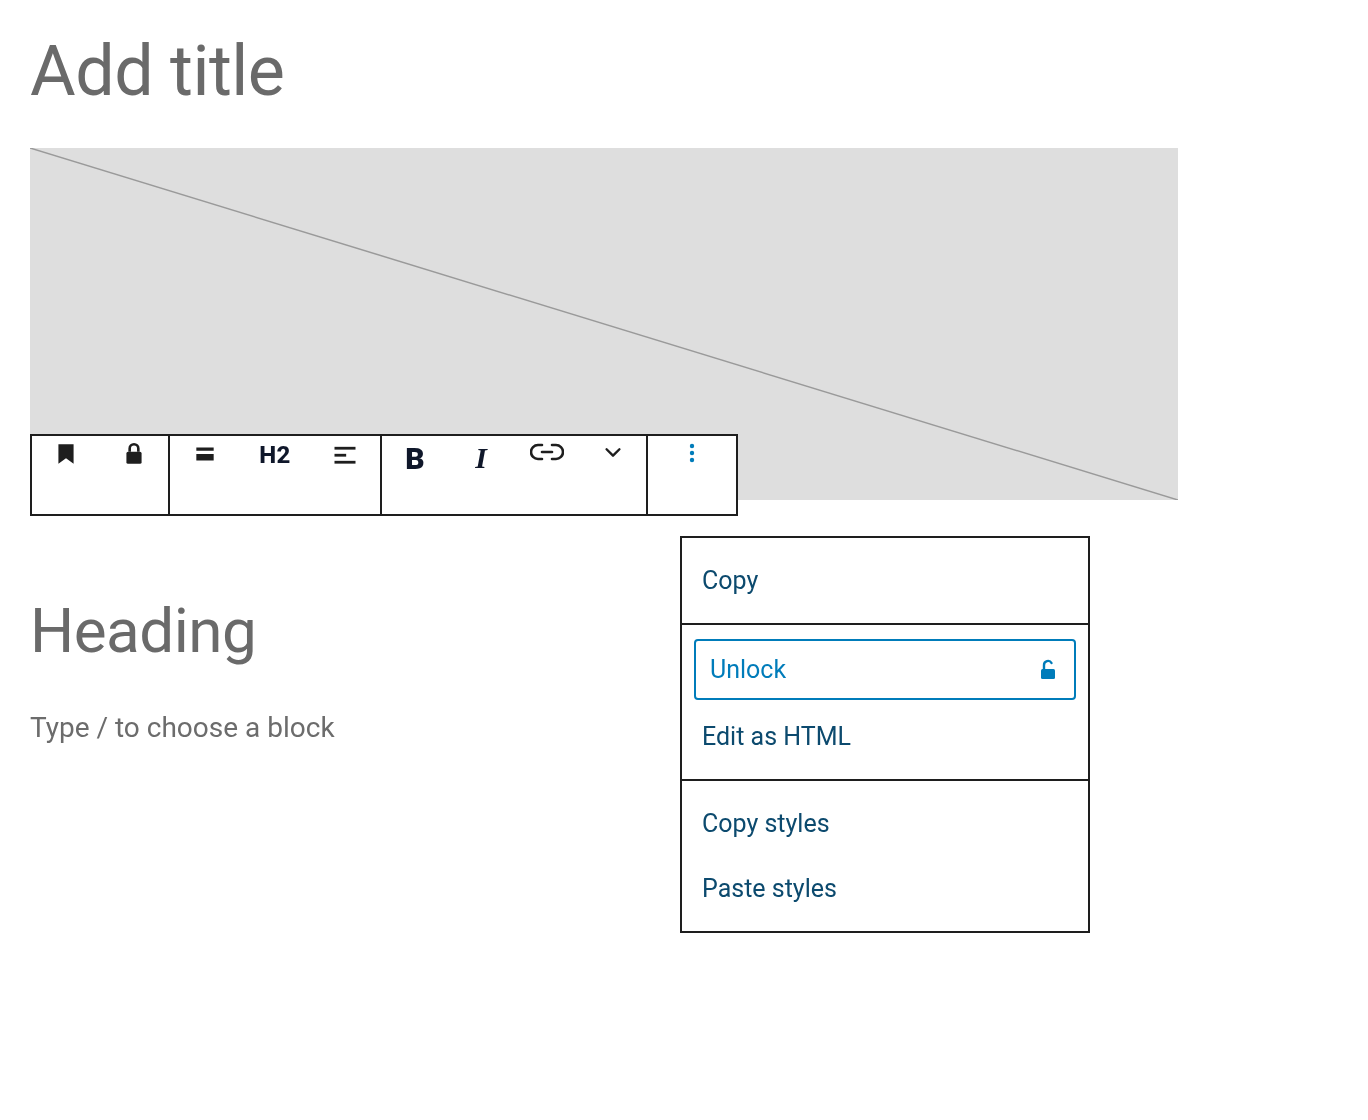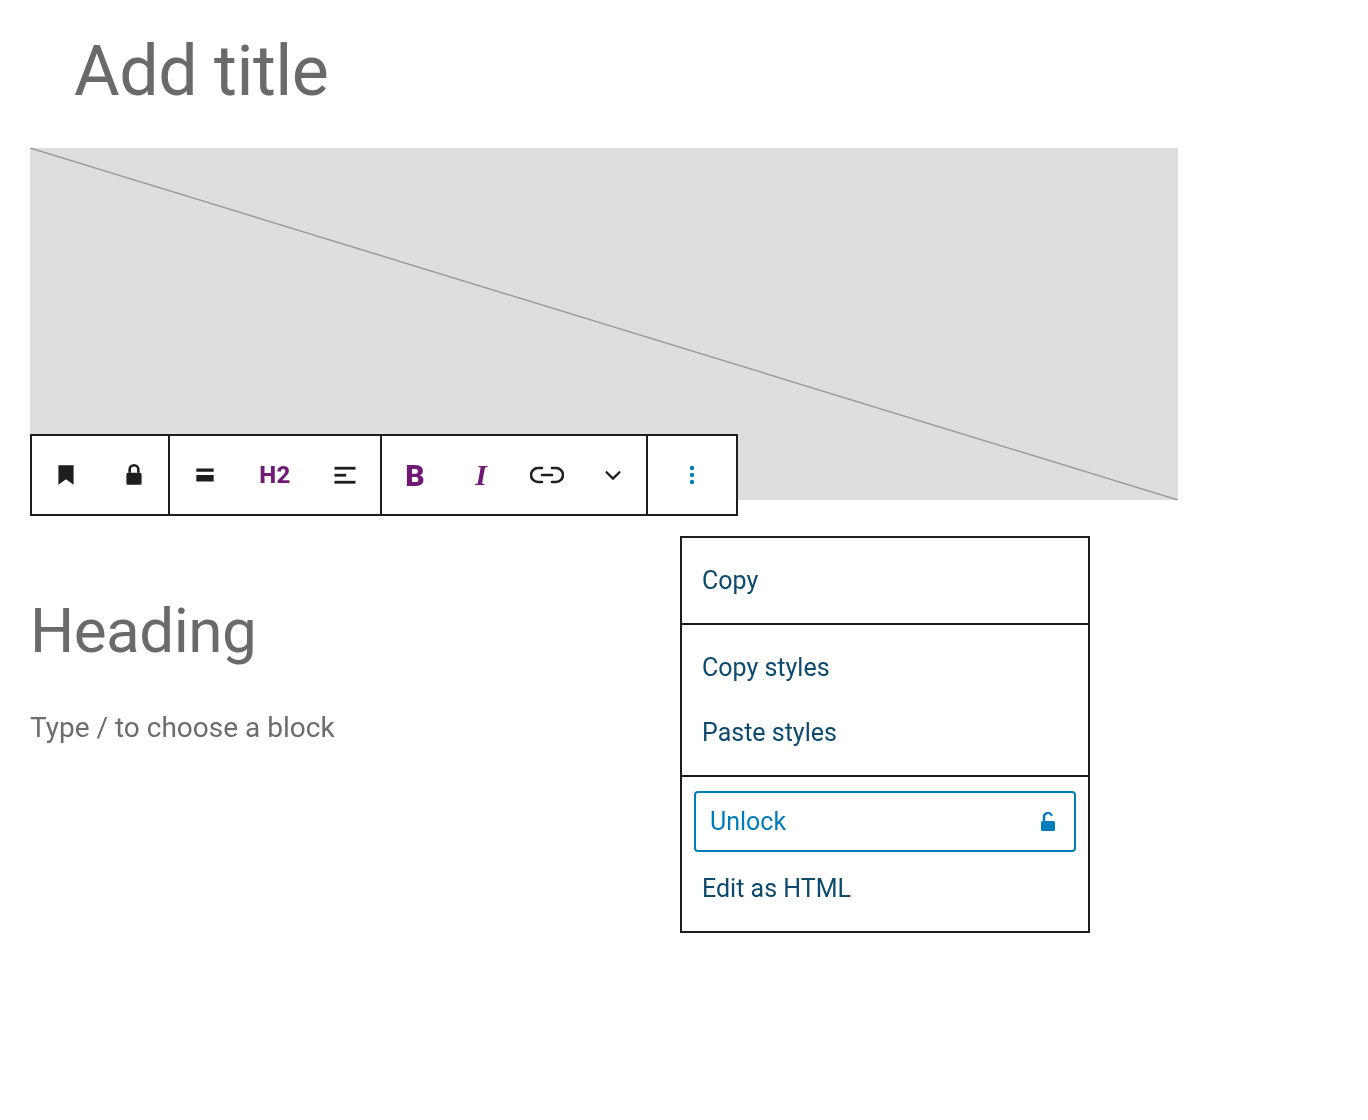--- a/index.html
+++ b/index.html
@@ -13,21 +13,20 @@
   .editor {
     position: relative;
     padding: 24px 30px;
   }
   .title-input {
     font-size: 70px;
     font-weight: 400;
     color: #6a6a6a;
     letter-spacing: -0.5px;
     padding: 6px 0 10px 0;
-    margin-left: 44px;
   }
   .image-placeholder {
     margin-top: 26px;
     width: 1148px;
     height: 352px;
     background: #dedede;
     position: relative;
     overflow: hidden;
   }
   .image-placeholder svg { display:block; }
@@ -45,25 +44,25 @@
     align-items: center;
     border: 2px solid #1e1e1e;
     border-right: none;
     height: 82px;
   }
   .toolbar-group:last-child { border-right: 2px solid #1e1e1e; }
   .tb-btn {
     width: 70px;
     height: 69px;
     display: flex;
-    align-items: center;
+    align-items: flex-start;
     justify-content: center;
     font-size: 26px;
     font-weight: 700;
-    color: #701a75;
+    color: #0f172a;
     cursor: pointer;
   }
   .tb-btn.narrow { width: 68px; }
   .tb-btn.small { width: 66px; }
   .tb-btn svg { display:block; }
   .h2-label { font-size: 24px; font-weight: 800; letter-spacing: 0.5px; }
 
   .heading-block {
     margin-top: 94px;
     font-size: 62px;
@@ -190,34 +189,34 @@
 
   <div class="paragraph-placeholder">Type / to choose a block</div>
 
   <div class="dropdown">
     <div class="dropdown-section">
       <div class="dropdown-item">
         <span>Copy</span>
       </div>
     </div>
     <div class="dropdown-section">
-      <div class="dropdown-item">
-        <span>Copy styles</span>
-      </div>
-      <div class="dropdown-item">
-        <span>Paste styles</span>
-      </div>
-    </div>
-    <div class="dropdown-section">
       <div class="dropdown-item highlight">
         <span>Unlock</span>
         <svg width="24" height="24" viewBox="0 0 24 24">
           <rect x="5" y="11" width="14" height="10" rx="1.5" fill="#007cba"></rect>
           <path d="M8 11V7a4 4 0 017.5-2" fill="none" stroke="#007cba" stroke-width="2.4" stroke-linecap="round"></path>
         </svg>
       </div>
       <div class="dropdown-item">
         <span>Edit as HTML</span>
       </div>
     </div>
+    <div class="dropdown-section">
+      <div class="dropdown-item">
+        <span>Copy styles</span>
+      </div>
+      <div class="dropdown-item">
+        <span>Paste styles</span>
+      </div>
+    </div>
   </div>
 
 </div>
 
 </body></html>

